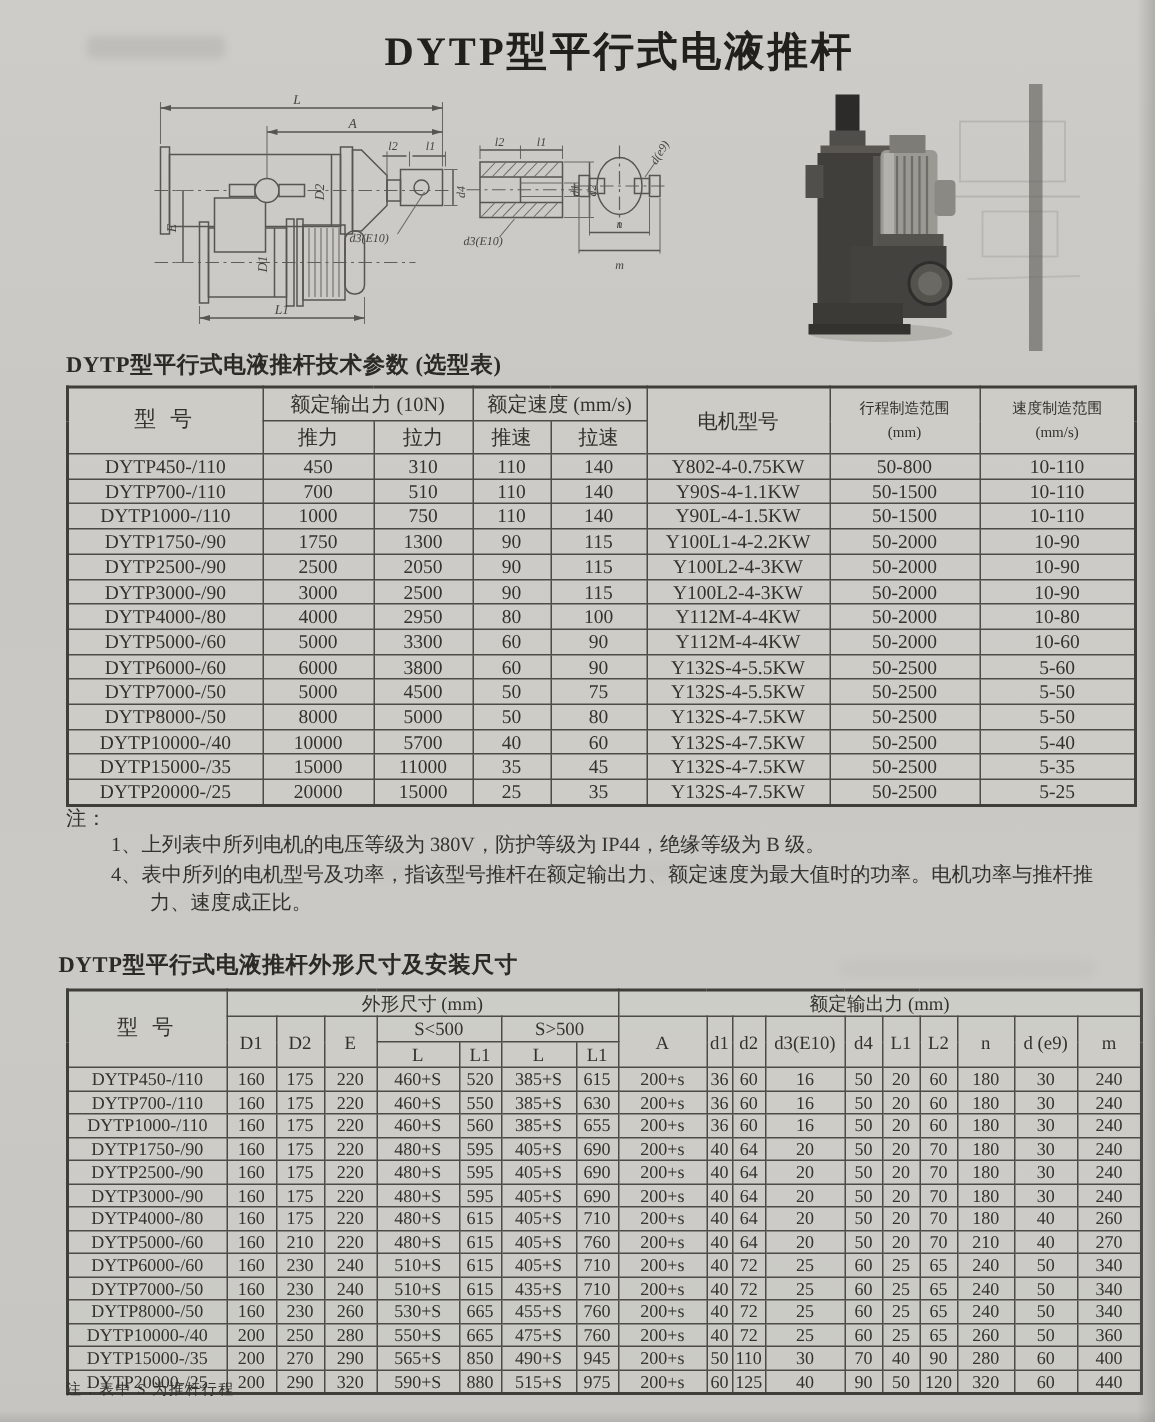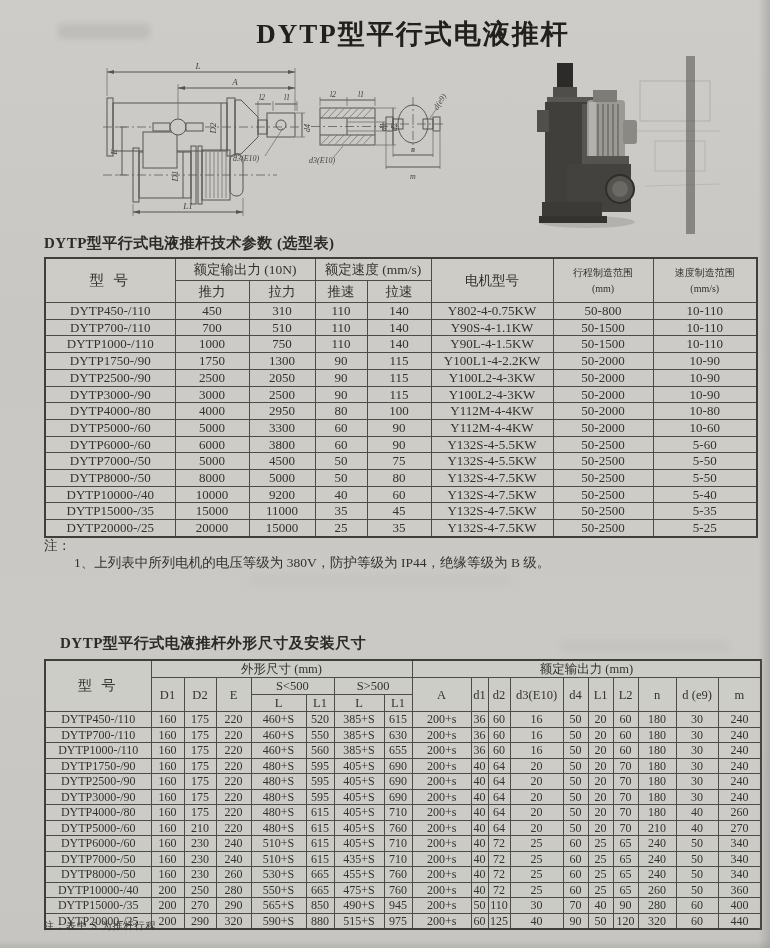--- a/index.html
+++ b/index.html
@@ -14,21 +14,21 @@
   .smudge{position:absolute;background:#b2b1ac;filter:blur(3px);border-radius:4px;}
   .s1{left:58px;top:24px;width:92px;height:15px;opacity:.55;}
   .s2{left:250px;top:575px;width:260px;height:10px;opacity:.18;}
   .s3{left:560px;top:640px;width:170px;height:12px;opacity:.22;}
 
   .title{position:absolute;left:0;top:16px;width:746px;text-align:center;
          font-size:27px;font-weight:bold;letter-spacing:2px;color:#21201c;margin-left:40px;}
 
   .sec-heading{position:absolute;font-size:15px;font-weight:bold;color:#2b2a25;letter-spacing:.5px;}
   .h1{left:44px;top:234px;}
-  .h2{left:60px;top:634px;}
+  .h2{left:39px;top:634px;}
 
   table{border-collapse:collapse;table-layout:fixed;background:rgba(213,212,207,.35);}
   .t1{position:absolute;left:44px;top:257px;width:712px;border:2px solid #3f3e39;}
   .t2{position:absolute;left:44px;top:659px;width:716px;border:2px solid #3f3e39;}
   th,td{border:1px solid #4c4b46;text-align:center;padding:0;overflow:hidden;white-space:nowrap;}
   .t1 th{font-size:13.5px;font-weight:normal;line-height:17px;padding:2px 0;}
   .t1 th.model{font-size:14.5px;letter-spacing:3px;}
   .t1 tbody td{font-size:13px;line-height:15.7px;height:15.7px;}
   .t2 th{font-size:12.5px;font-weight:normal;line-height:14px;padding:1px 0;}
   .t2 th.model{font-size:14px;letter-spacing:3px;}
@@ -379,21 +379,21 @@
           <td>5000</td>
           <td>50</td>
           <td>80</td>
           <td>Y132S-4-7.5KW</td>
           <td>50-2500</td>
           <td>5-50</td>
         </tr>
         <tr>
           <td>DYTP10000-/40</td>
           <td>10000</td>
-          <td>9200</td>
+          <td>5700</td>
           <td>40</td>
           <td>60</td>
           <td>Y132S-4-7.5KW</td>
           <td>50-2500</td>
           <td>5-40</td>
         </tr>
         <tr>
           <td>DYTP15000-/35</td>
           <td>15000</td>
           <td>11000</td>
@@ -413,20 +413,21 @@
           <td>50-2500</td>
           <td>5-25</td>
         </tr>
       </tbody>
   </table>
 
   <div class="notes">
     <span class="lbl">注：</span>
     <div class="body">
         <div class="note-item">1、上列表中所列电机的电压等级为 380V，防护等级为 IP44，绝缘等级为 B 级。</div>
+        <div class="note-item">4、表中所列的电机型号及功率，指该型号推杆在额定输出力、额定速度为最大值时的功率。电机功率与推杆推力、速度成正比。</div>
       </div>
   </div>
 
   <div class="sec-heading h2">DYTP型平行式电液推杆外形尺寸及安装尺寸</div>
 
   <table class="t2">
     <colgroup>
       <col style="width:106px">
         <col style="width:33px">
         <col style="width:32px">

